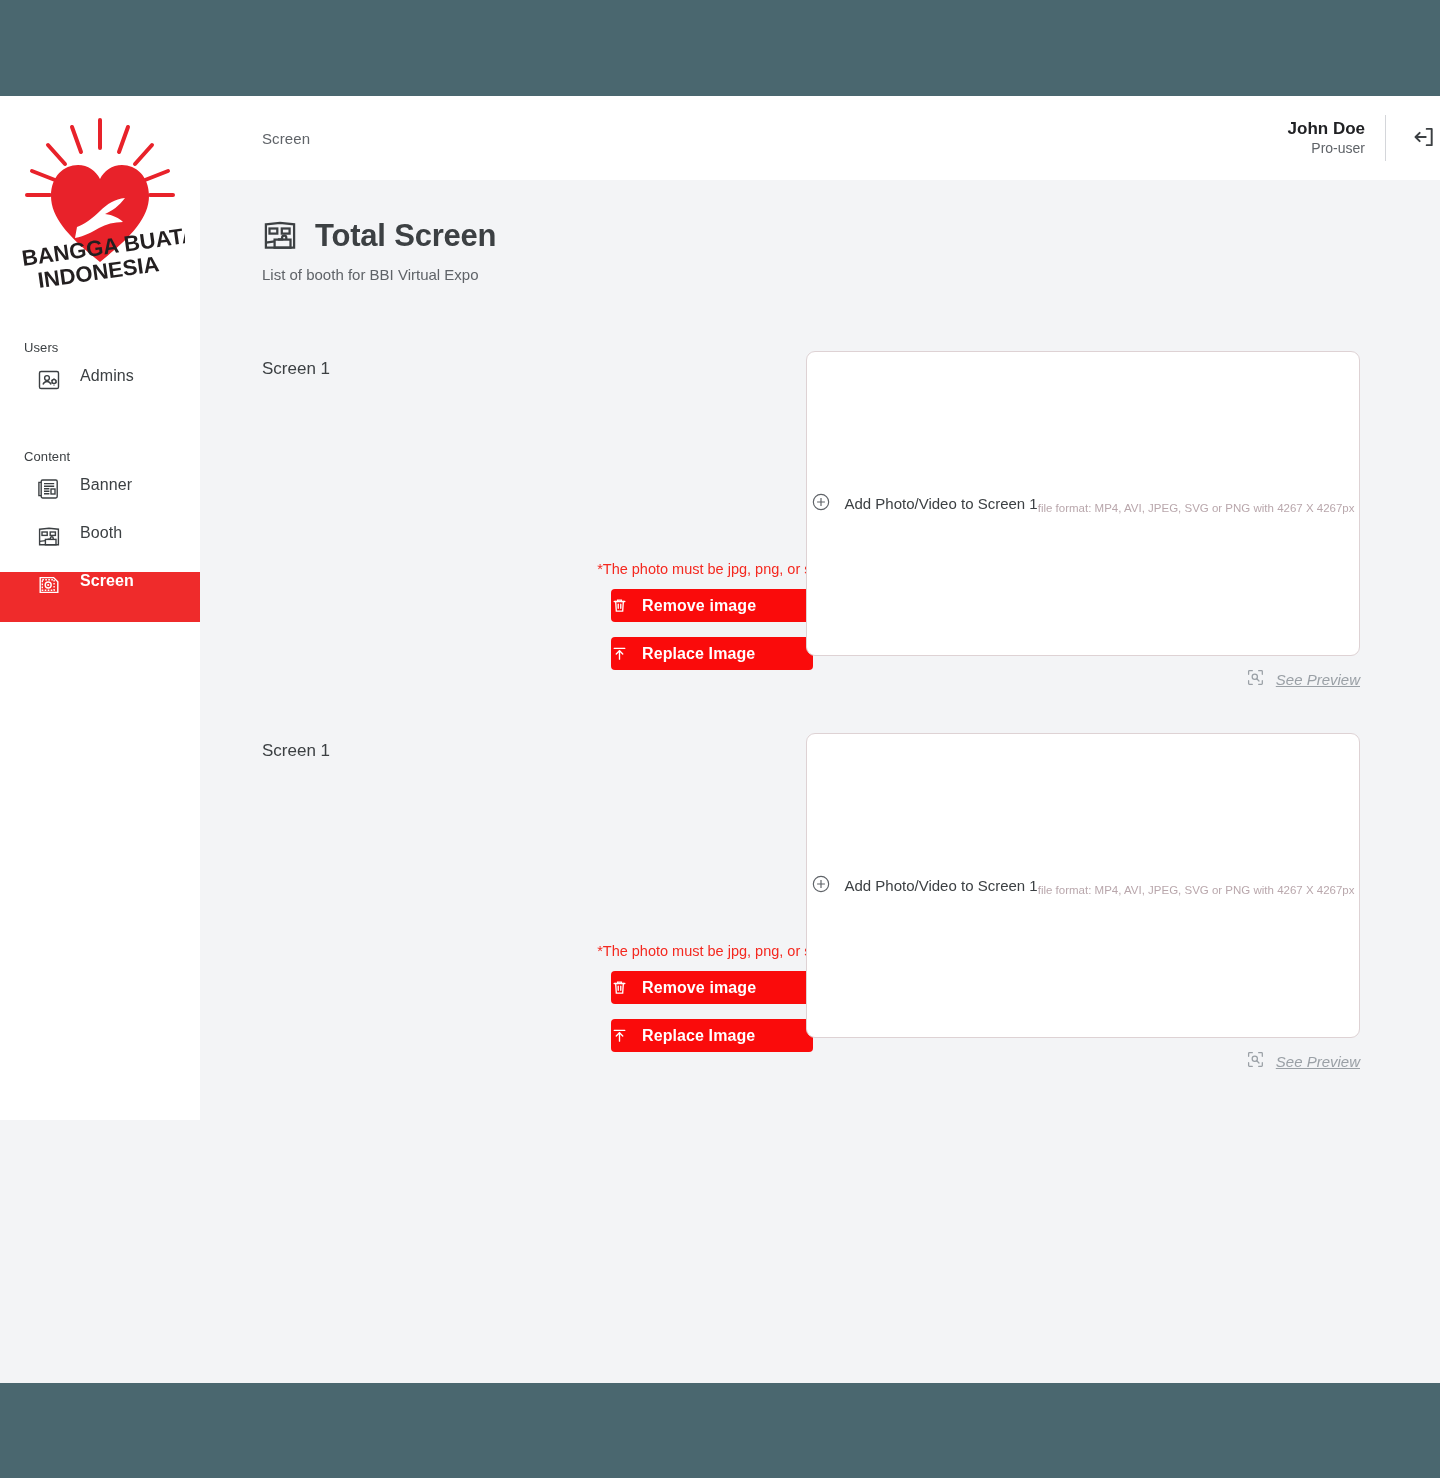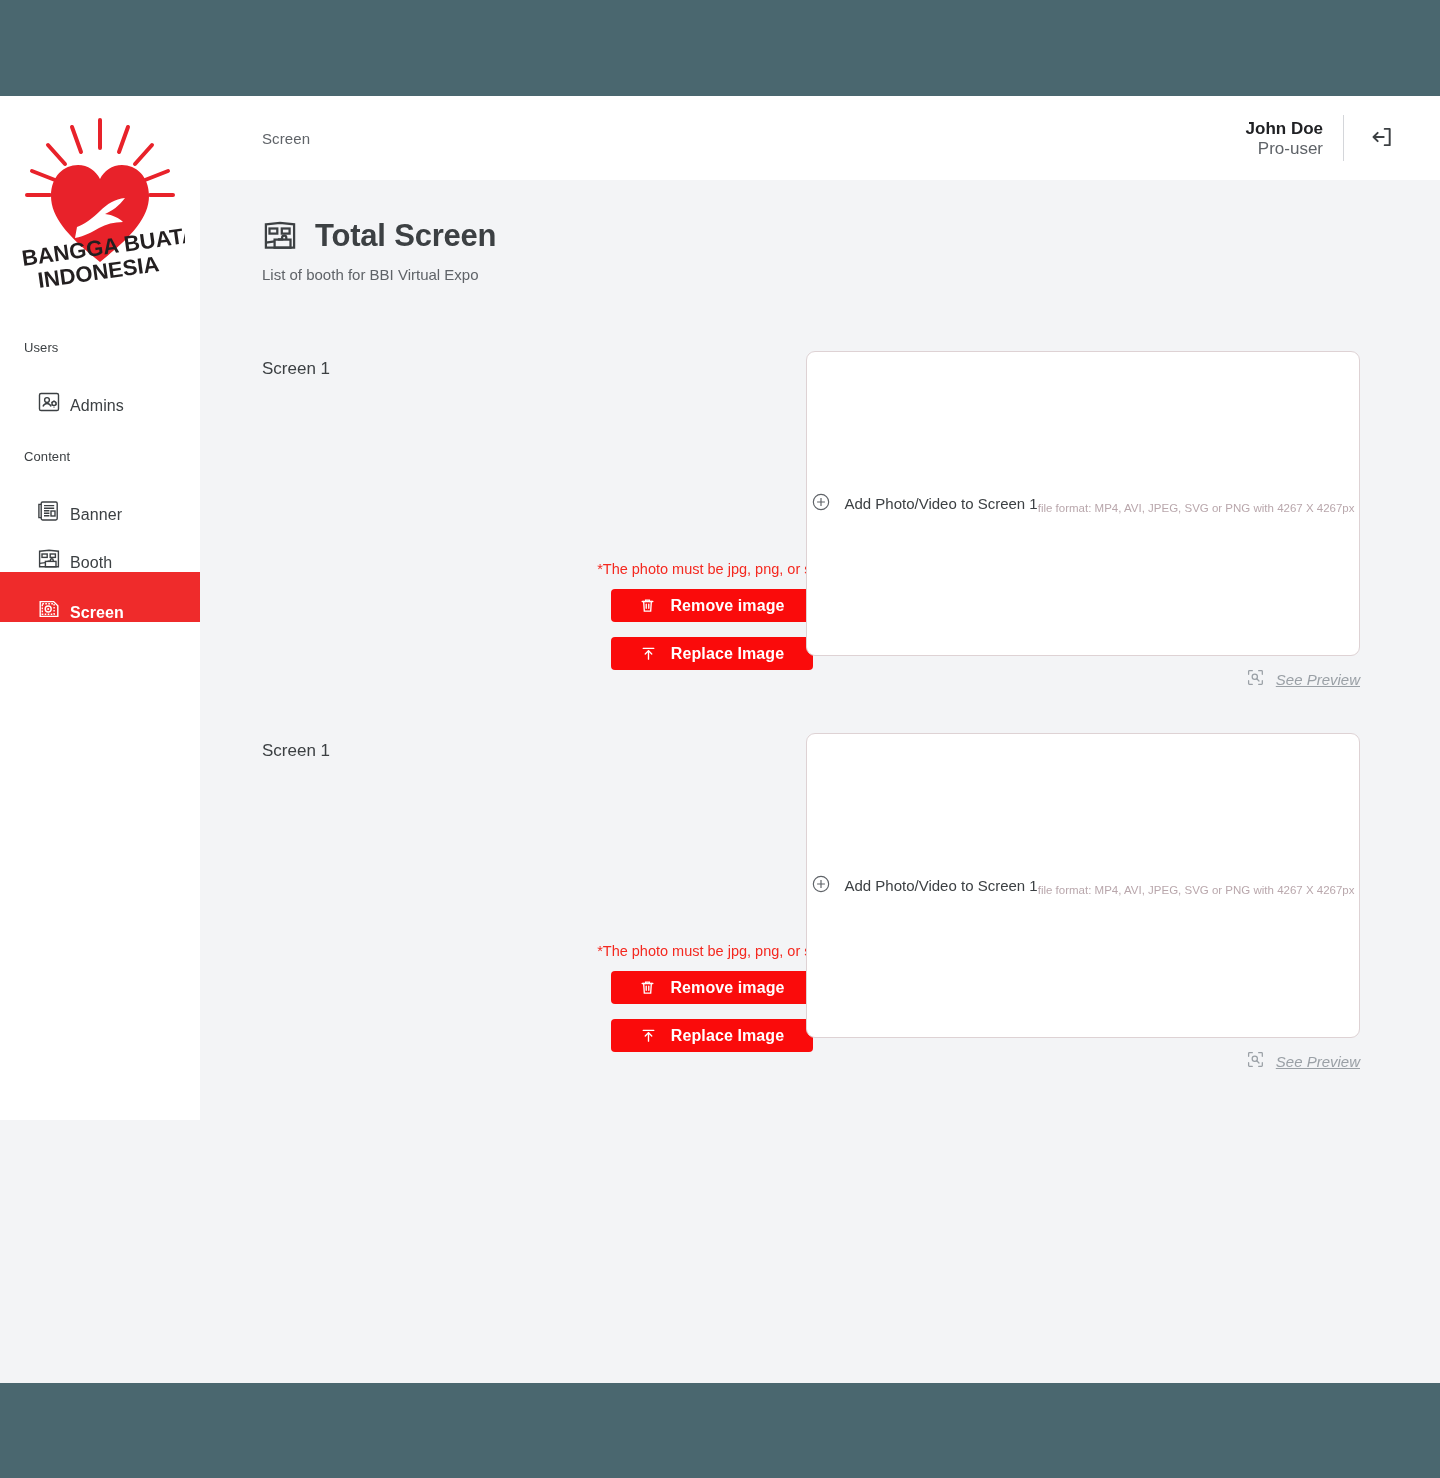--- a/index.html
+++ b/index.html
@@ -54,24 +54,24 @@
     color: #3c4043;
     padding: 0 0 0 24px;
     margin-top: 34px;
     margin-bottom: 12px;
     letter-spacing: .1px;
   }
   .nav-group-label.first { margin-top: 44px; }
 
   .nav-item {
     display: flex;
-    align-items: flex-end;
+    align-items: flex-start;
     height: 48px;
     padding-left: 36px;
-    gap: 8px;
+    gap: 18px;
     cursor: pointer;
     text-decoration: none;
   }
   .nav-item .nav-ico {
     width: 26px; height: 26px;
     display: flex; align-items: center; justify-content: center;
     flex: 0 0 26px;
   }
   .nav-item .nav-label {
     font-size: 16px;
@@ -99,39 +99,38 @@
     margin-left: 62px;
     font-size: 15px;
     color: #5f6368;
     letter-spacing: .1px;
   }
   .header-right {
     margin-left: auto;
     display: flex;
     align-items: center;
     height: 46px;
-    padding-right: 42px;
   }
   .user-block {
     text-align: right;
     padding-right: 20px;
     border-right: 1px solid #d4d6da;
     height: 46px;
     display: flex;
     flex-direction: column;
     justify-content: center;
   }
   .user-name {
     font-size: 17px;
     font-weight: bold;
     color: #202124;
     line-height: 21px;
   }
   .user-role {
-    font-size: 17px;
+    font-size: 14px;
     color: #5f6368;
     line-height: 19px;
   }
   .logout-btn {
     margin-left: 22px;
     width: 32px; height: 32px;
     display: flex; align-items: center; justify-content: center;
     cursor: pointer;
     background: none; border: none;
   }
@@ -210,21 +209,20 @@
     height: 33px;
     background: #fa0b0b;
     border: none;
     border-radius: 4px;
     color: #ffffff;
     font-size: 16px;
     font-weight: bold;
     font-family: "Liberation Sans", sans-serif;
     display: flex;
     align-items: center;
-    justify-content: center;
     gap: 14px;
     cursor: pointer;
     margin-bottom: 15px;
     letter-spacing: .1px;
   }
   .act-btn:last-child { margin-bottom: 15px; }
   .act-btn svg { display: block; }
 
   .row-right {
     flex: 0 0 auto;

